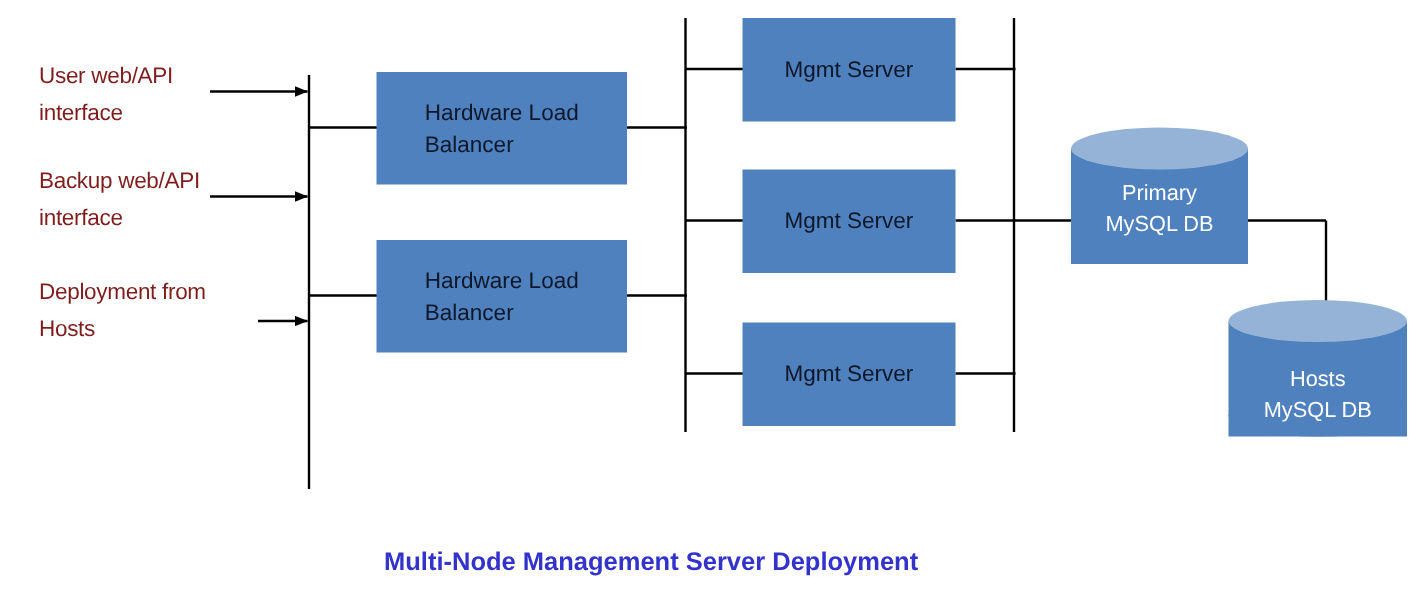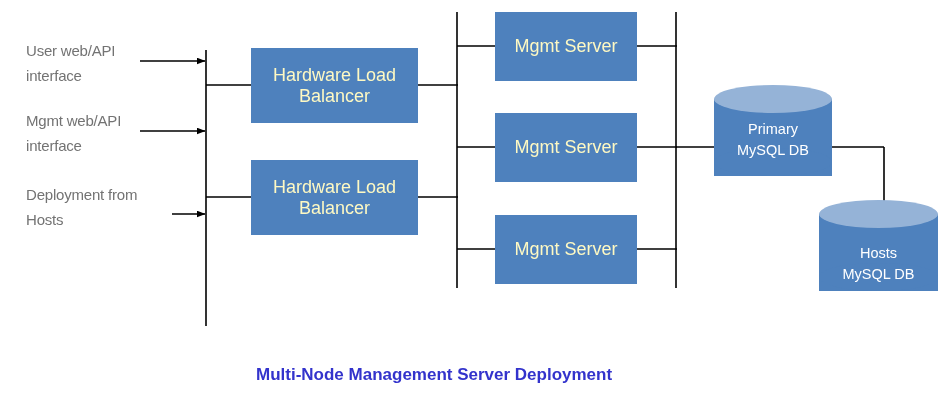--- a/index.html
+++ b/index.html
@@ -21,37 +21,37 @@
     position: absolute;
     left: 0;
     top: 0;
     width: 950px;
     height: 402px;
   }
 
   
   .edge-label {
     position: absolute;
-    color: #737373;
+    color: #7f1d1d;
     font-size: 15px;
     line-height: 25px;
     white-space: pre-line;
     letter-spacing: -0.2px;
   }
 
   
   .box {
     position: absolute;
     background: #4E81BD;
-    color: #fef9c3;
+    color: #0f172a;
     display: flex;
     align-items: center;
     justify-content: center;
-    text-align: center;
-    font-size: 18px;
+    text-align: left;
+    font-size: 15px;
     line-height: 21px;
     white-space: pre-line;
     box-sizing: border-box;
   }
 
   
   .cylinder {
     position: absolute;
   }
   .cyl-body {
@@ -136,21 +136,21 @@
       <line x1="676" y1="147" x2="742" y2="147"></line>
 
       <line x1="830" y1="147" x2="884" y2="147"></line>
       <line x1="884" y1="147" x2="884" y2="218"></line>
     </g>
   </svg>
 
   <div class="edge-label" style="left:26px; top:38px; width:150px;">User web/API
 interface</div>
 
-  <div class="edge-label" style="left:26px; top:108px; width:150px;">Mgmt web/API
+  <div class="edge-label" style="left:26px; top:108px; width:150px;">Backup web/API
 interface</div>
 
   <div class="edge-label" style="left:26px; top:182px; width:160px;">Deployment from
 Hosts</div>
 
   <div class="box" style="left:251px; top:48px; width:167px; height:75px;">Hardware Load
 Balancer</div>
 
   <div class="box" style="left:251px; top:160px; width:167px; height:75px;">Hardware Load
 Balancer</div>

